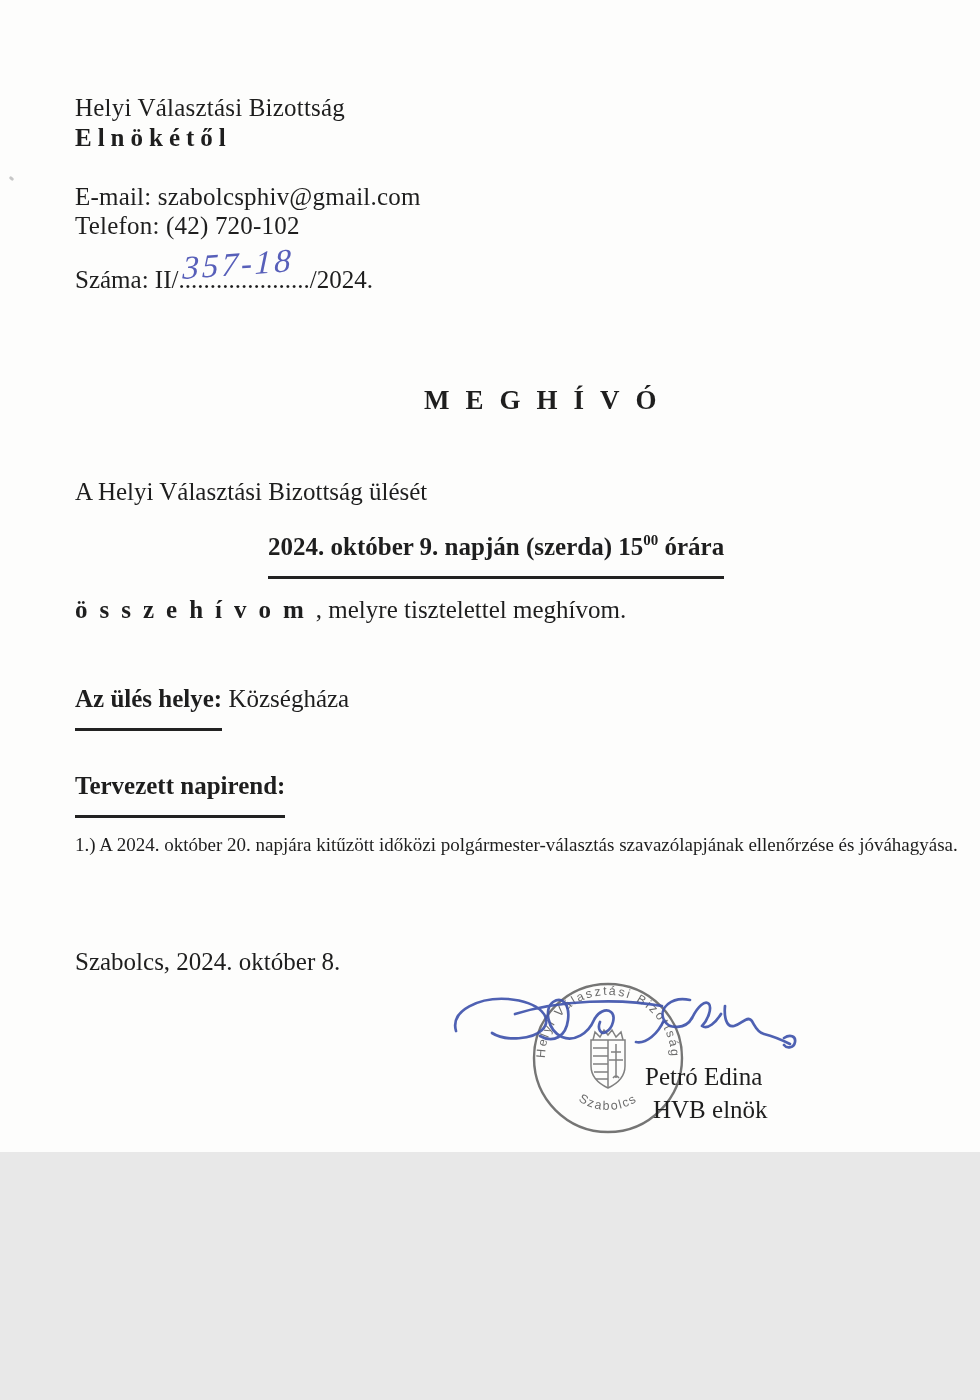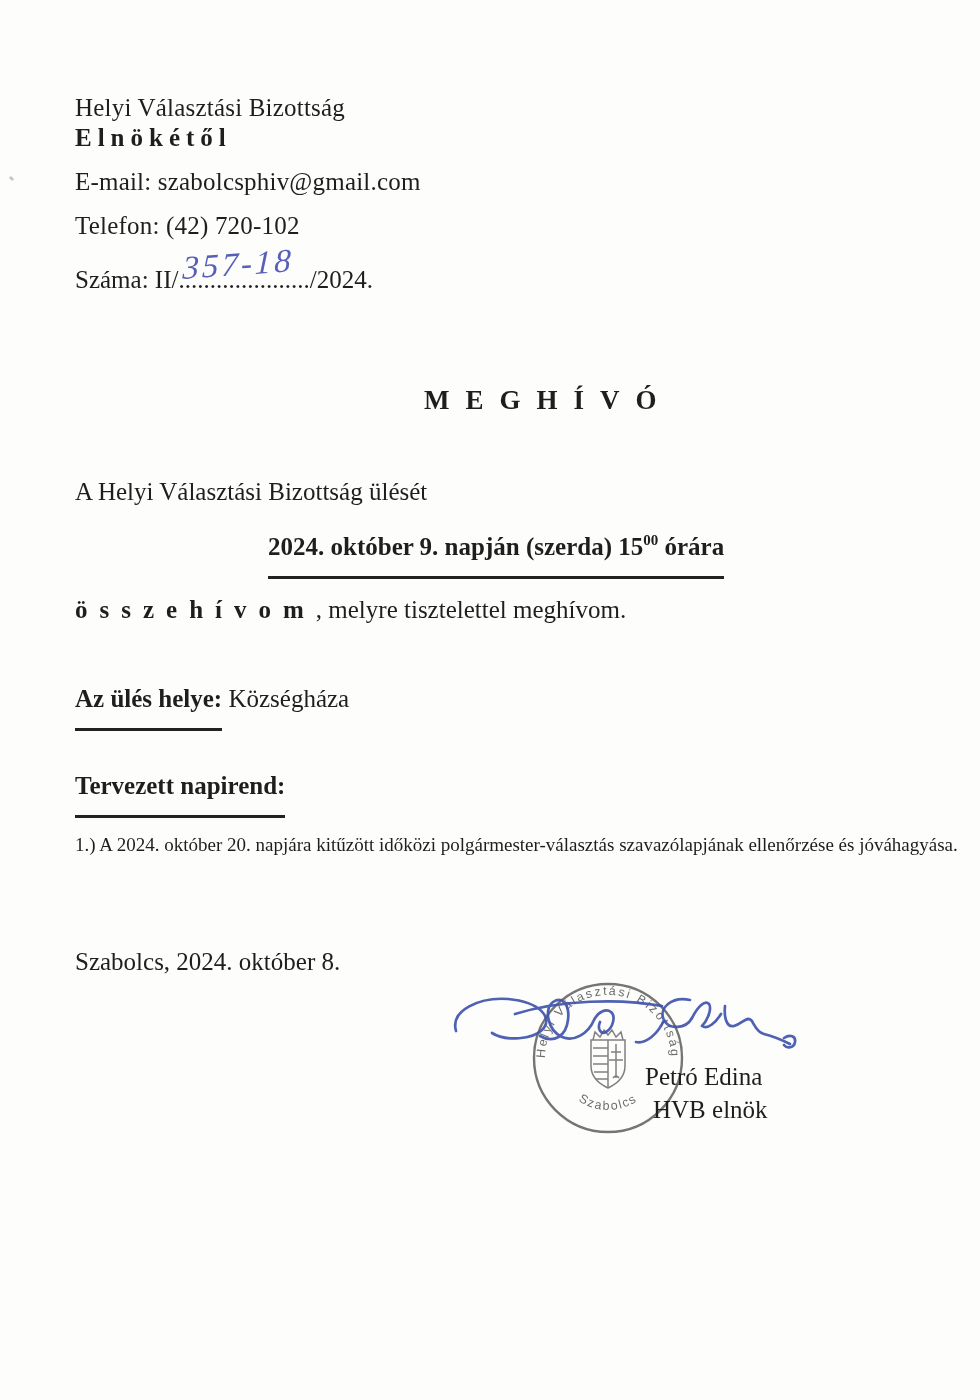--- a/index.html
+++ b/index.html
@@ -1,17 +1,17 @@
 <!DOCTYPE html>
 <html><head>
 <meta charset="utf-8">
 <style>
   html,body{margin:0;padding:0;background:#e8e8e8;}
   .page{
-    position:relative;width:980px;height:1400px;margin:0 auto;
+    position:relative;width:980px;height:1152px;margin:0 auto;
     background:#fdfdfc;overflow:hidden;
     font-family:"Liberation Serif","DejaVu Serif",serif;
     color:#1e1e1e;
   }
   .abs{position:absolute;white-space:nowrap;}
   .t25{font-size:25px;line-height:1.15;}
   .b{font-weight:bold;}
   .ul{border-bottom:3px solid #222;padding-bottom:16px;}
   .sender-line{letter-spacing:0.2px;}
   .office{letter-spacing:6px;font-weight:bold;}
@@ -37,21 +37,21 @@
 </style>
 </head>
 <body>
 
 <div class="page">
 
   <div class="speck" style="left:9px;top:177px;width:5px;height:3px;transform:rotate(40deg);"></div>
 
   <div class="abs t25 sender-line" style="left:75px;top:94px">Helyi Választási Bizottság</div>
   <div class="abs t25 office" style="left:75px;top:124px">Elnökétől</div>
-  <div class="abs t25 sender-line" style="left:75px;top:168px">E-mail: szabolcsphiv@gmail.com</div>
+  <div class="abs t25 sender-line" style="left:75px;top:183px">E-mail: szabolcsphiv@gmail.com</div>
   <div class="abs t25 sender-line" style="left:75px;top:212px">Telefon: (42) 720-102</div>
 
   <div class="abs t25" style="left:75px;top:266px">
     <span>Száma: II/</span><span>.....................</span><span>/2024.</span>
   </div>
   <div class="abs handwrite" style="left:182px;top:250px">357-18</div>
 
   <div class="abs t25" style="left:75px;top:478px">A Helyi Választási Bizottság ülését</div>
 
   <div class="abs doc-title" style="left:424px;top:385px">MEGHÍVÓ</div>

